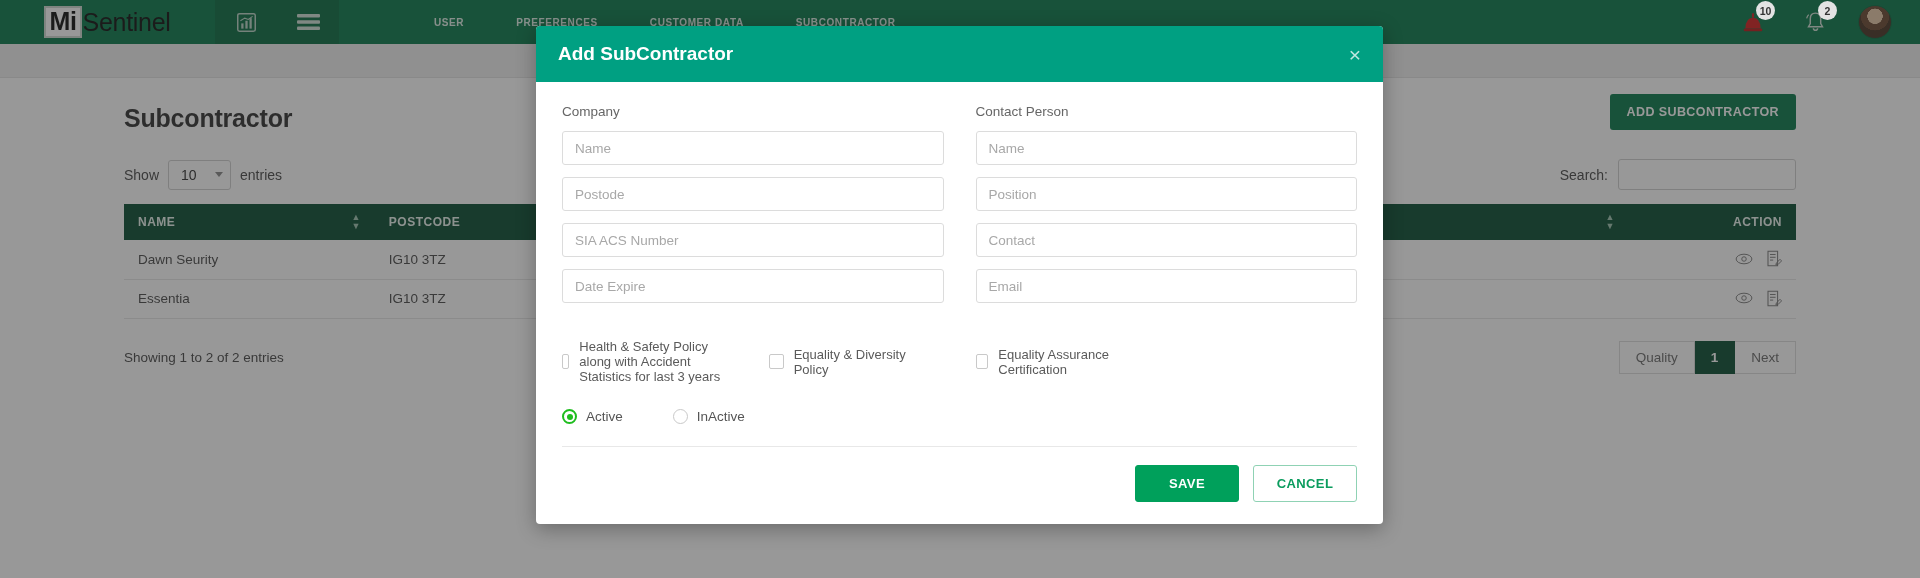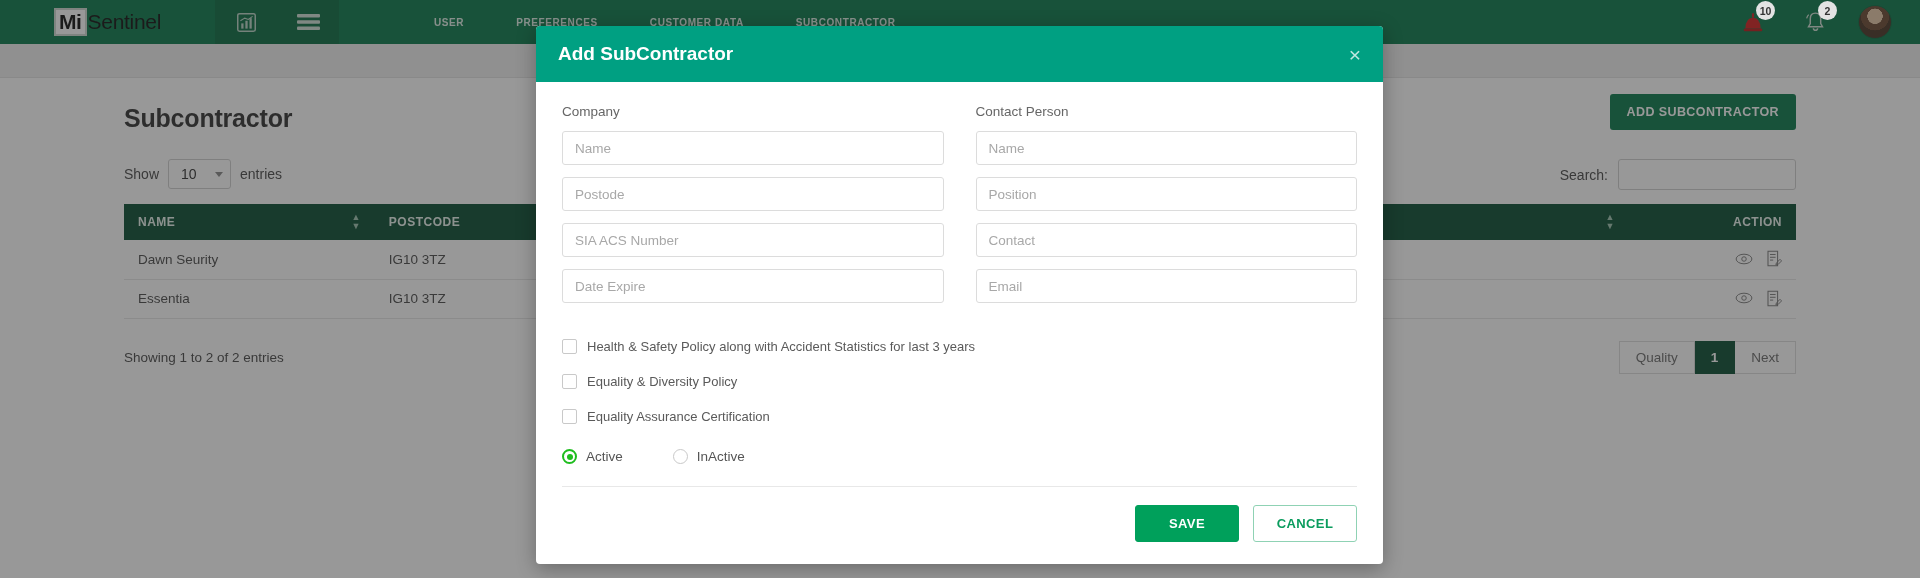--- a/index.html
+++ b/index.html
@@ -14,21 +14,21 @@
   
   #page { position: absolute; inset: 0; background: #ffffff; }
 
   .navbar {
     height: 44px; background: #0b7a4b;
     display: flex; align-items: stretch; position: relative;
   }
   .nav-brand {
     width: 215px; display: flex; align-items: center; justify-content: center;
   }
-  .logo { display: flex; align-items: center; font-size: 21px; letter-spacing: -.3px; }
+  .logo { display: flex; align-items: center; font-size: 25px; letter-spacing: -.3px; }
   .logo-mi {
     border: 2px solid #cfd8d2; color: #111; background: #fff;
     padding: 1px 3px 2px 3px; font-weight: 700; line-height: 1;
     display: inline-block;
   }
   .logo-rest { color: #111; font-weight: 400; margin-left: 1px; }
   .nav-iconbtn {
     width: 62px; display: flex; align-items: center; justify-content: center;
     background: #0a6b42;
   }
@@ -61,21 +61,21 @@
 
   .content { padding: 26px 124px 0 124px; }
   .page-title { font-size: 25px; color: #333; font-weight: 700; letter-spacing: -.2px; }
   .addbtn {
     position: absolute; right: 124px; top: 94px;
     background: #0b7a4b; color: #fff; border: none;
     font-size: 12.5px; font-weight: 700; letter-spacing: .4px;
     padding: 11px 17px; border-radius: 3px; cursor: pointer;
   }
 
-  .tablebar { display: flex; align-items: flex-start; justify-content: space-between; margin-top: 26px; }
+  .tablebar { display: flex; align-items: center; justify-content: space-between; margin-top: 26px; }
   .show-entries { display: flex; align-items: center; gap: 9px; font-size: 14px; color: #4a4a4a; }
   .select-box {
     width: 63px; height: 30px; border: 1px solid #cfcfcf; border-radius: 3px;
     background: #fff; font-size: 14px; color: #333;
     display: flex; align-items: center; justify-content: space-between;
     padding: 0 7px 0 12px;
   }
   .chev { width: 0; height: 0; border-left: 4px solid transparent;
     border-right: 4px solid transparent; border-top: 5px solid #888; }
   .search-wrap { display: flex; align-items: center; gap: 10px; font-size: 14px; color: #4a4a4a; }
@@ -149,21 +149,21 @@
     margin-bottom: 12px; font-family: "Liberation Sans", sans-serif;
   }
   .fld::placeholder { color: #a8a8a8; }
   .area {
     width: 100%; height: 50px; border: 1px solid #dcdcdc; border-radius: 3px;
     font-size: 13.5px; color: #333; padding: 9px 12px; resize: none;
     font-family: "Liberation Sans", sans-serif; margin-top: 6px;
   }
   .area::placeholder { color: #a8a8a8; }
 
-  .checks { display: grid; grid-template-columns: 1fr; column-gap: 32px;
+  .checks { display: grid; grid-template-columns: 1fr 1fr 1fr 1fr; column-gap: 32px;
     row-gap: 20px; margin-top: 24px; }
   .chkrow { display: flex; align-items: center; gap: 10px; }
   .chkbox { width: 15px; height: 15px; border: 1px solid #c9c9c9; border-radius: 2px; background: #fff; }
   .chklab { font-size: 13px; color: #5a5a5a; }
 
   .radios { display: flex; align-items: center; gap: 14px; margin-top: 25px; }
   .radio-item { display: flex; align-items: center; gap: 9px; }
   .rdo { width: 15px; height: 15px; border-radius: 50%; border: 1px solid #c9c9c9; background: #fff; }
   .rdo.on { border: 2px solid #1fbd1f; background: #fff; position: relative; }
   .rdo.on::after {

